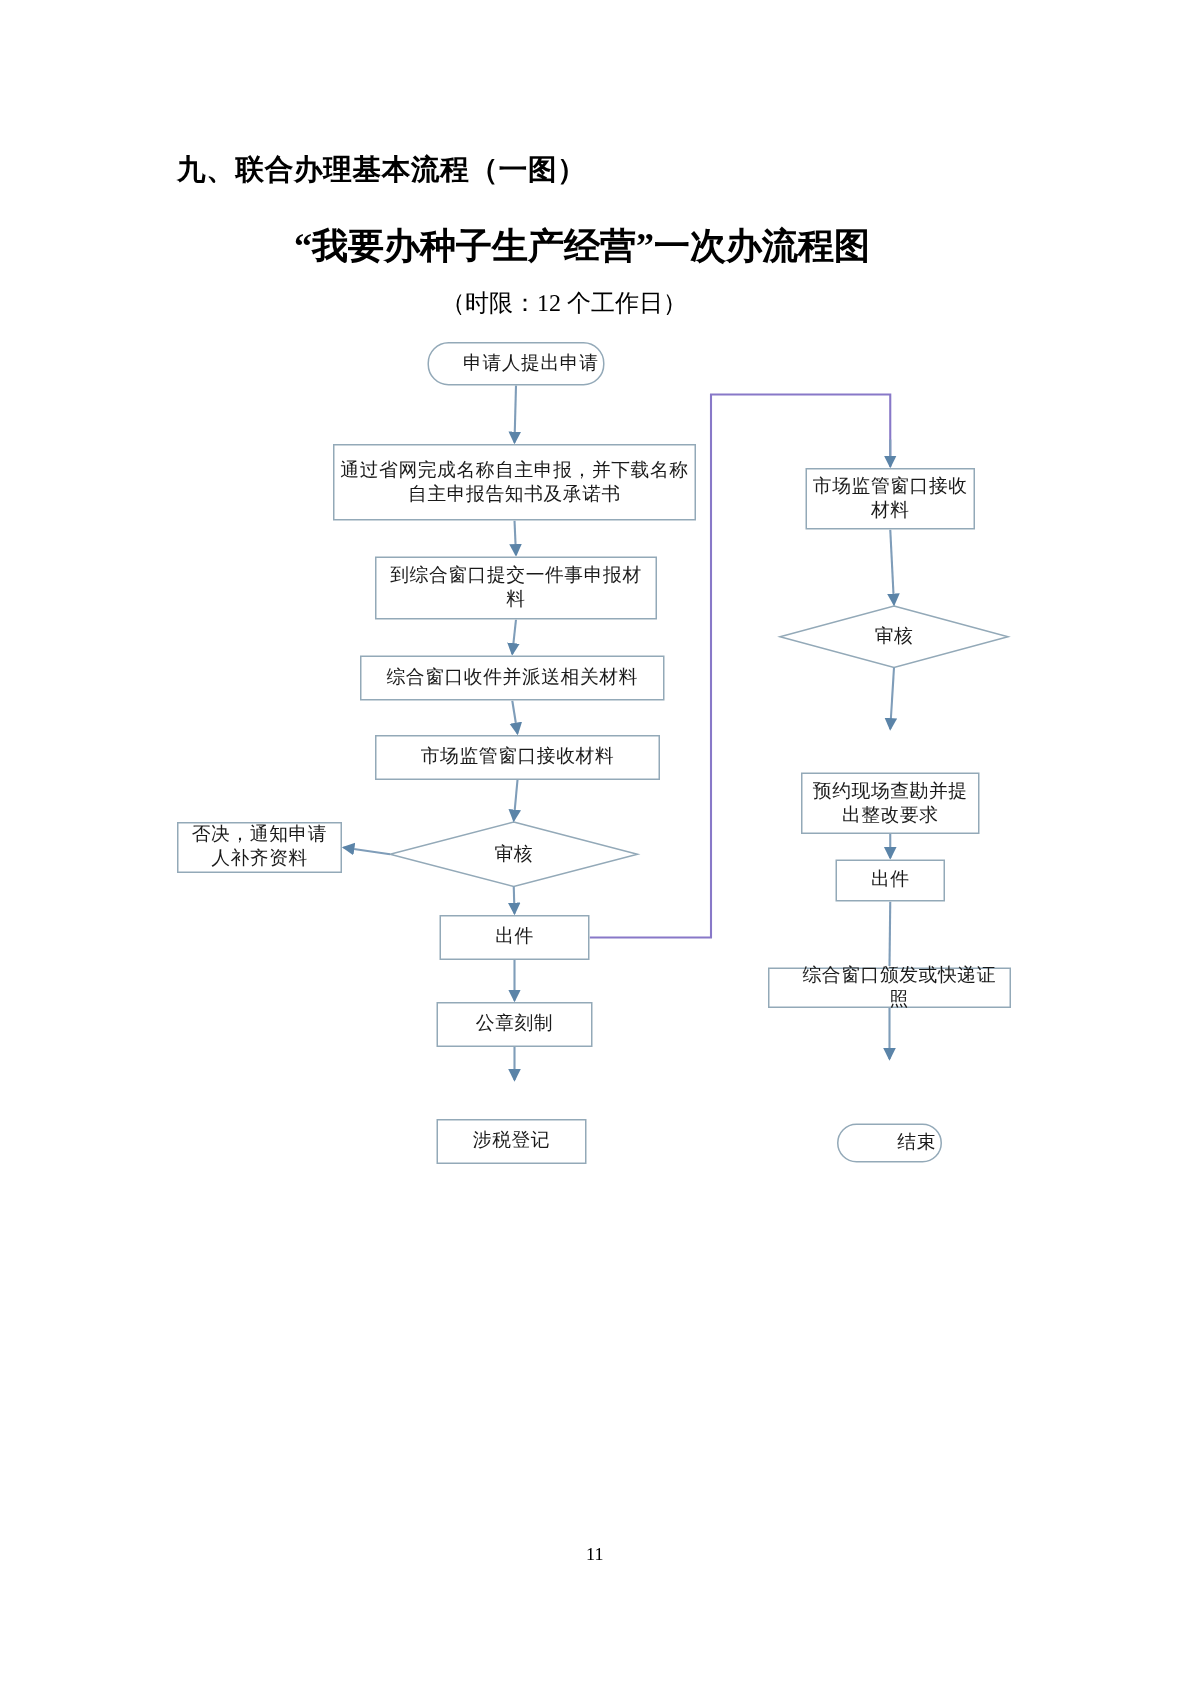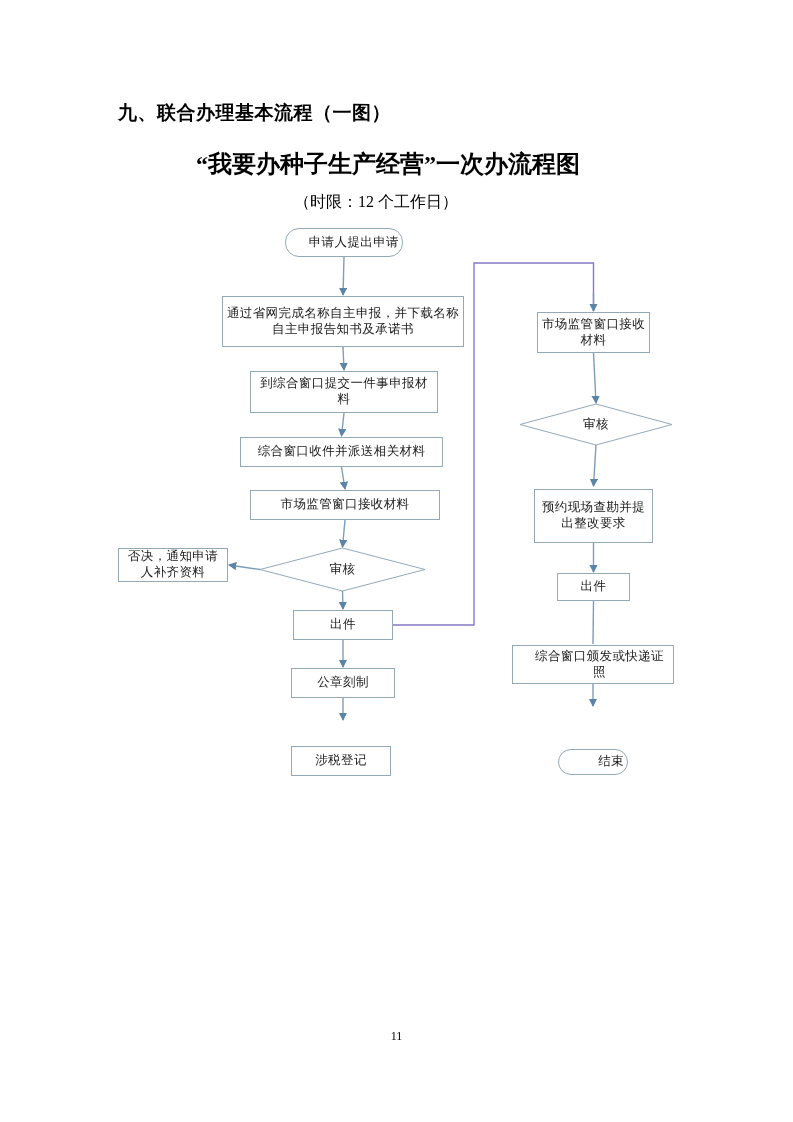--- a/index.html
+++ b/index.html
@@ -188,29 +188,29 @@
   </div>
 
   <div class="node" style="left:537px; top:312px; width:113px; height:41px;">
     <span class="lbl">市场监管窗口接收材料</span>
   </div>
 
   <div class="diamond-label" style="left:520px; top:404px; width:152px; height:41px;">
     <span>审核</span>
   </div>
 
-  <div class="node" style="left:534px; top:489px; width:119px; height:54px;">
+  <div class="node" style="left:534px; top:515px; width:119px; height:41px;">
     <span class="lbl">预约现场查勘并提出整改要求</span>
   </div>
 
   <div class="node" style="left:557px; top:573px; width:73px; height:28px;">
     <span class="lbl">出件</span>
   </div>
 
-  <div class="node" style="left:512px; top:645px; width:162px; height:39px;padding-left:16px;">
+  <div class="node" style="left:512px; top:645px; width:162px; height:27px;padding-left:16px;">
     <span class="lbl">综合窗口颁发或快递证照</span>
   </div>
 
   <div class="node rounded" style="left:558px; top:749px; width:70px; height:26px;">
     <span class="lbl">结束</span>
   </div>
 
   <div class="page-number">11</div>
 </div>
 

